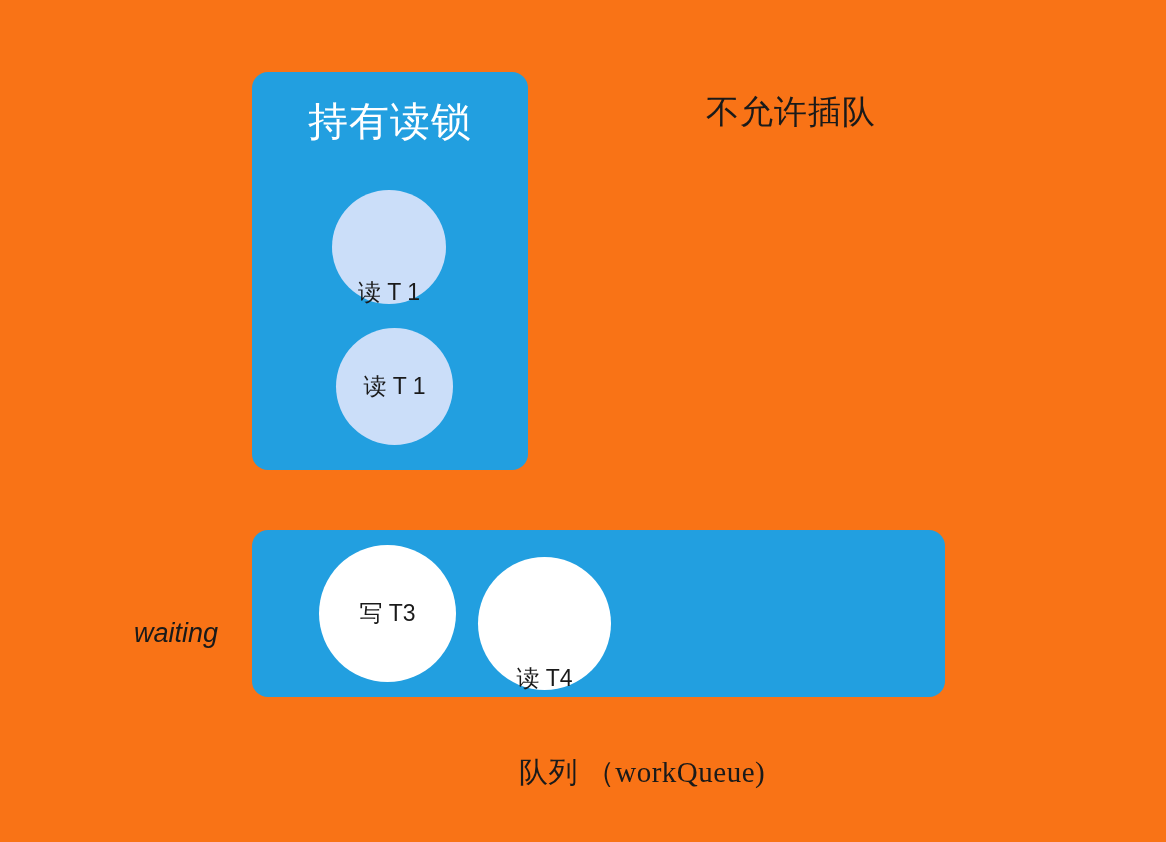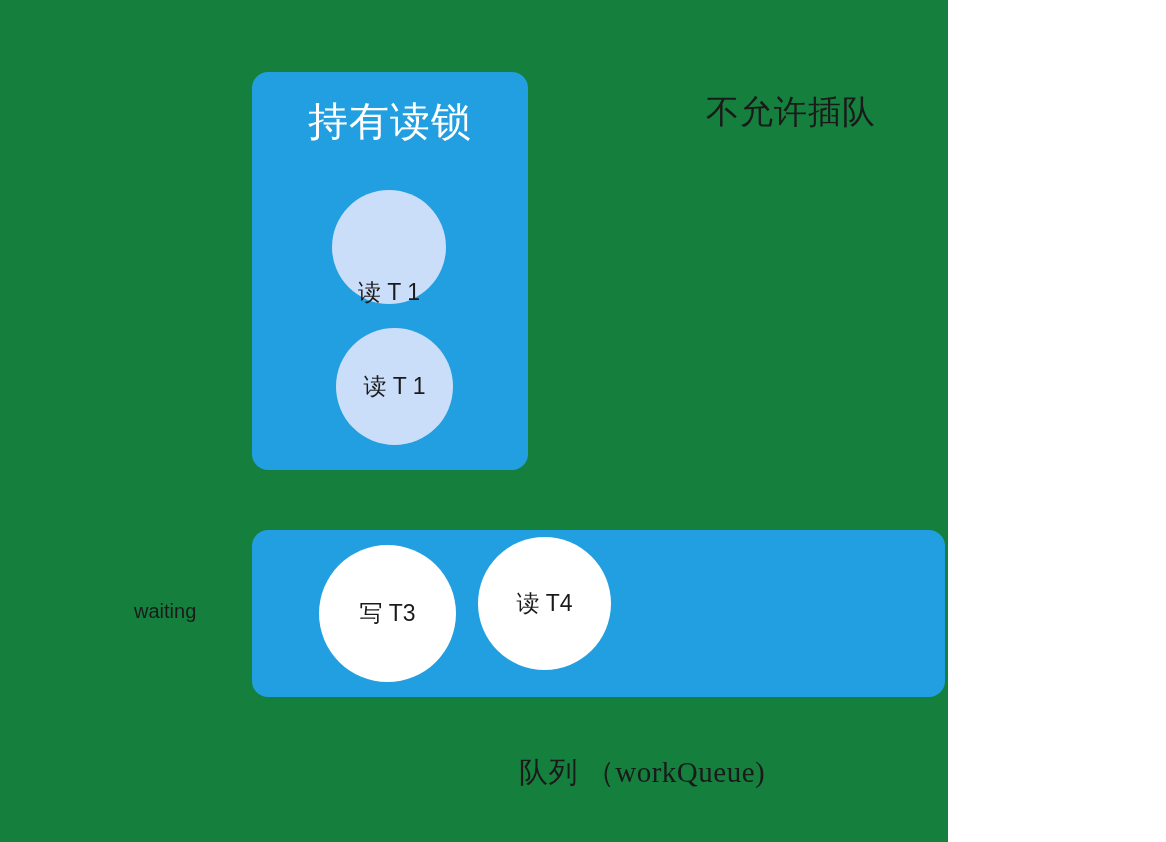--- a/index.html
+++ b/index.html
@@ -5,23 +5,23 @@
   html, body {
     margin: 0;
     padding: 0;
     background: #ffffff;
   }
   body {
     font-family: "Liberation Sans", "DejaVu Sans", sans-serif;
   }
   #canvas {
     position: relative;
-    width: 948px;
+    width: 1166px;
     height: 842px;
-    background: #15803d;
+    background: #f97316;
     overflow: hidden;
   }
 
   
   .lock-panel {
     position: absolute;
     left: 252px;
     top: 72px;
     width: 276px;
     height: 398px;
@@ -87,43 +87,45 @@
 
   #circle-t3 {
     left: 319px;
     top: 545px;
     width: 137px;
     height: 137px;
     justify-content: center;
   }
   #circle-t4 {
     left: 478px;
-    top: 537px;
+    top: 557px;
     width: 133px;
     height: 133px;
+    align-items: flex-end;
   }
 
   
   .label-text {
     position: absolute;
     color: #1a1a1a;
     white-space: nowrap;
   }
   #label-no-cut {
     left: 706px;
     top: 88px;
     font-size: 33px;
     line-height: 48px;
     letter-spacing: 1px;
   }
   #label-waiting {
     left: 134px;
-    top: 594px;
-    font-size: 20px;
+    top: 616px;
+    font-size: 27px;
     line-height: 34px;
+    font-style: italic;
   }
   #label-queue-caption {
     left: 519px;
     top: 754px;
     font-size: 29px;
     line-height: 36px;
     letter-spacing: 0.5px;
     font-family: Liberation Serif, serif;
   }
 </style>

